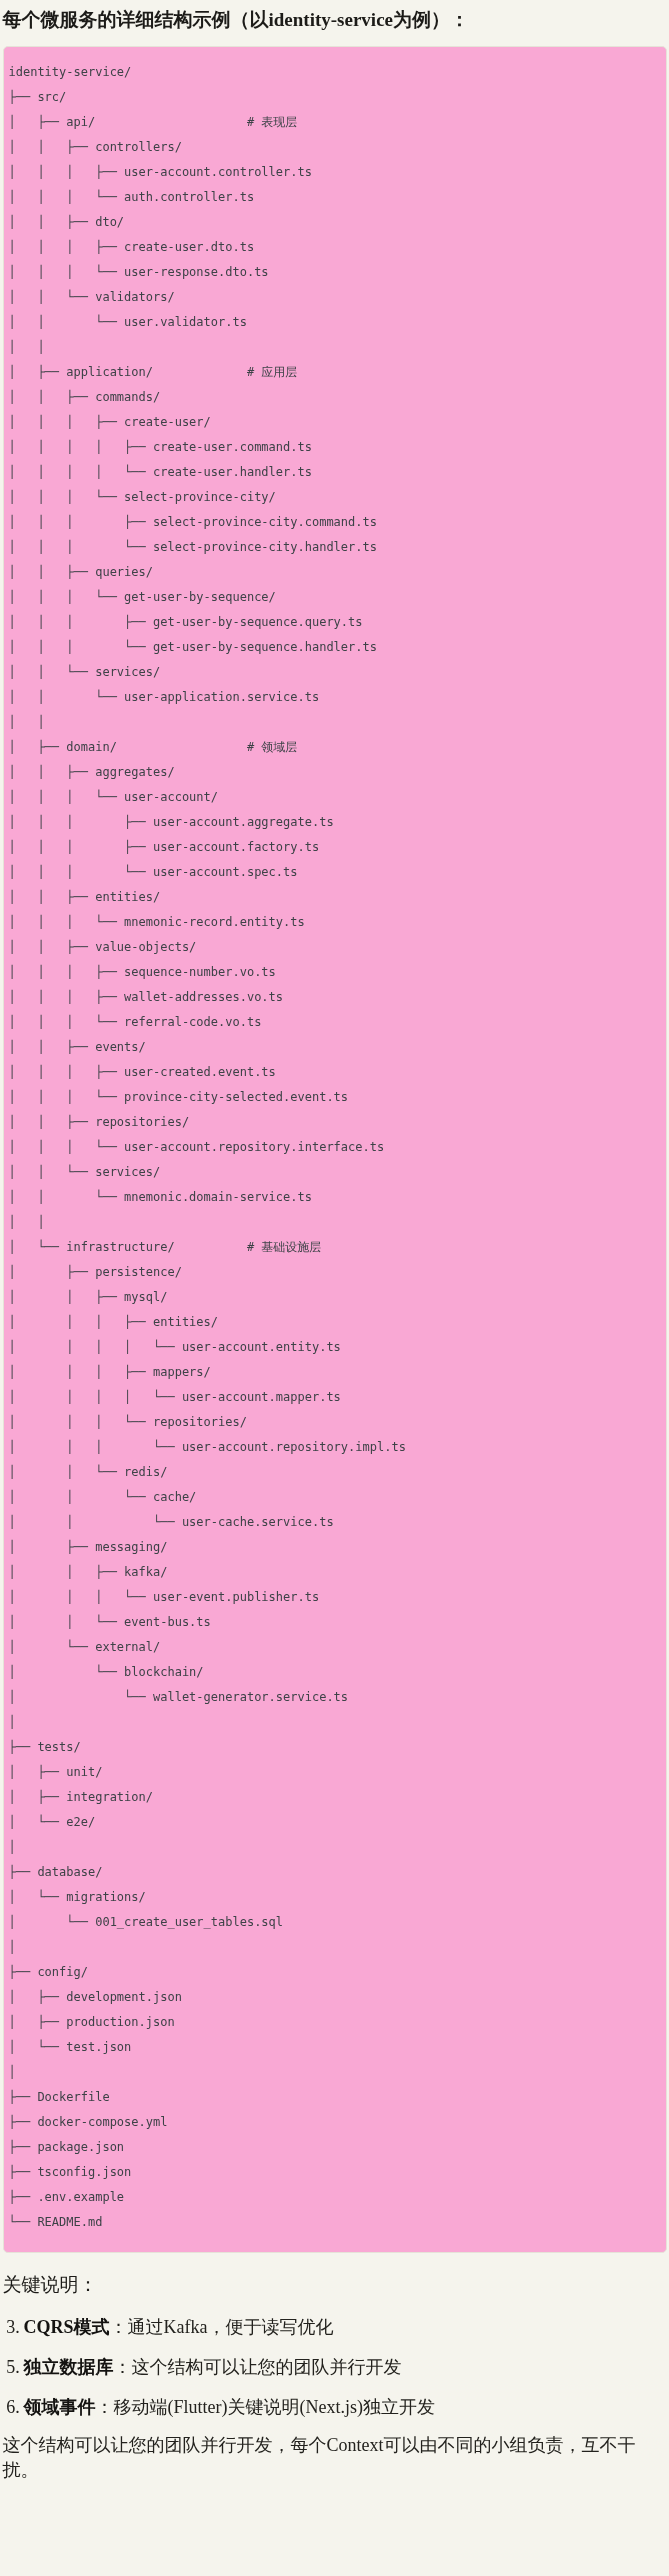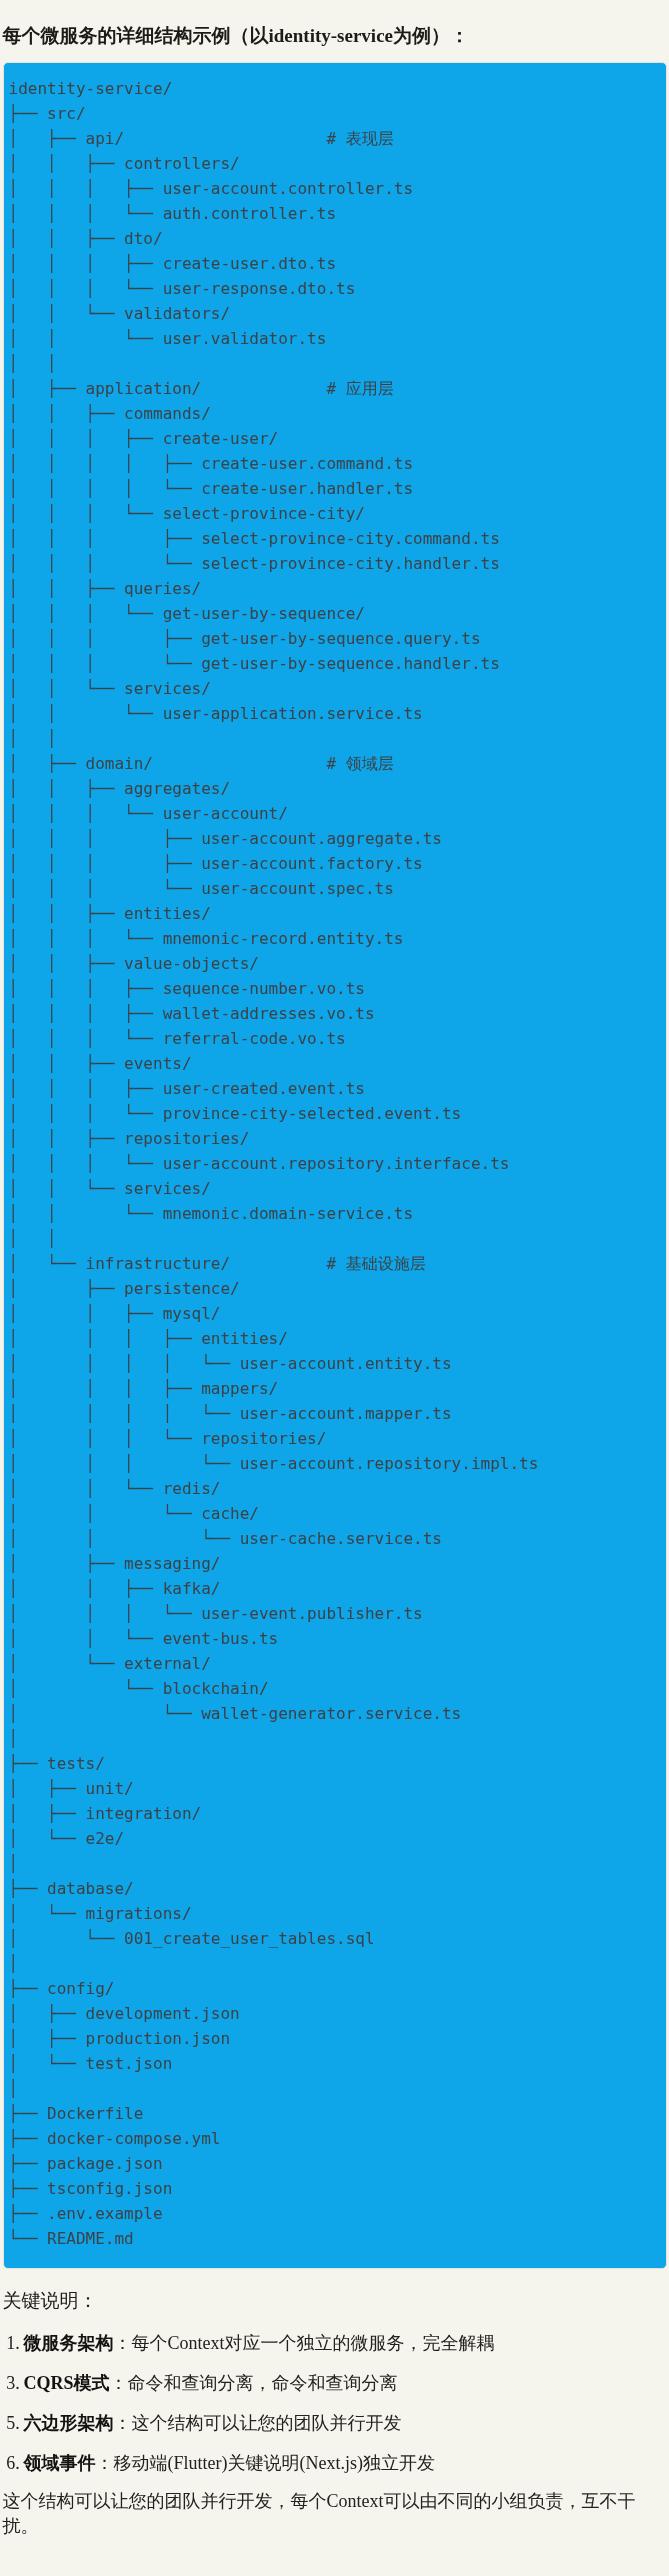--- a/index.html
+++ b/index.html
@@ -10,37 +10,37 @@
   body {
     width: 669px;
     min-height: 2576px;
     box-sizing: border-box;
     padding: 0 2.5px 6.3px 2.5px;
     color: #21201c;
     font-family: "Liberation Serif", "DejaVu Serif", serif;
   }
   .page-title {
     margin: 0;
-    padding-top: 23px;
+    padding-top: 7px;
     font-size: 19px;
     line-height: 26px;
     font-weight: 700;
     color: #1c1b18;
     font-family: "Liberation Serif", "DejaVu Serif", serif;
   }
   .code-block {
     margin: 12.5px 0 0 0;
     box-sizing: border-box;
     width: 100%;
-    background: #0ea5e9;
+    background: #f9a8d4;
     border: 0.6px solid #e6e3d8;
     border-radius: 5px;
     padding: 13.8px 6.3px 17px 5px;
     font-family: "DejaVu Sans Mono", "Liberation Mono", monospace;
-    font-size: 16px;
+    font-size: 12px;
     line-height: 25px;
     color: #3d4247;
     white-space: pre;
     overflow: hidden;
   }
   .notes-heading {
     margin: 19px 0 0 0;
     font-size: 19px;
     line-height: 26px;
     font-weight: 400;
@@ -159,27 +159,24 @@
 ├── docker-compose.yml
 ├── package.json
 ├── tsconfig.json
 ├── .env.example
 └── README.md</pre>
 
   <h2 class="notes-heading">关键说明：</h2>
 
   <ol class="notes-list">
     <li>
-      <span class="item-num">1.</span><span class="item-term">微服务架构</span><span class="item-text">：每个Context对应一个独立的微服务，完全解耦</span>
+      <span class="item-num">3.</span><span class="item-term">CQRS模式</span><span class="item-text">：通过Kafka，便于读写优化</span>
     </li>
     <li>
-      <span class="item-num">3.</span><span class="item-term">CQRS模式</span><span class="item-text">：命令和查询分离，命令和查询分离</span>
-    </li>
-    <li>
-      <span class="item-num">5.</span><span class="item-term">六边形架构</span><span class="item-text">：这个结构可以让您的团队并行开发</span>
+      <span class="item-num">5.</span><span class="item-term">独立数据库</span><span class="item-text">：这个结构可以让您的团队并行开发</span>
     </li>
     <li>
       <span class="item-num">6.</span><span class="item-term">领域事件</span><span class="item-text">：移动端(Flutter)关键说明(Next.js)独立开发</span>
     </li>
   </ol>
 
   <p class="closing-paragraph">这个结构可以让您的团队并行开发，每个Context可以由不同的小组负责，互不干扰。</p>
 
 </div>
 

